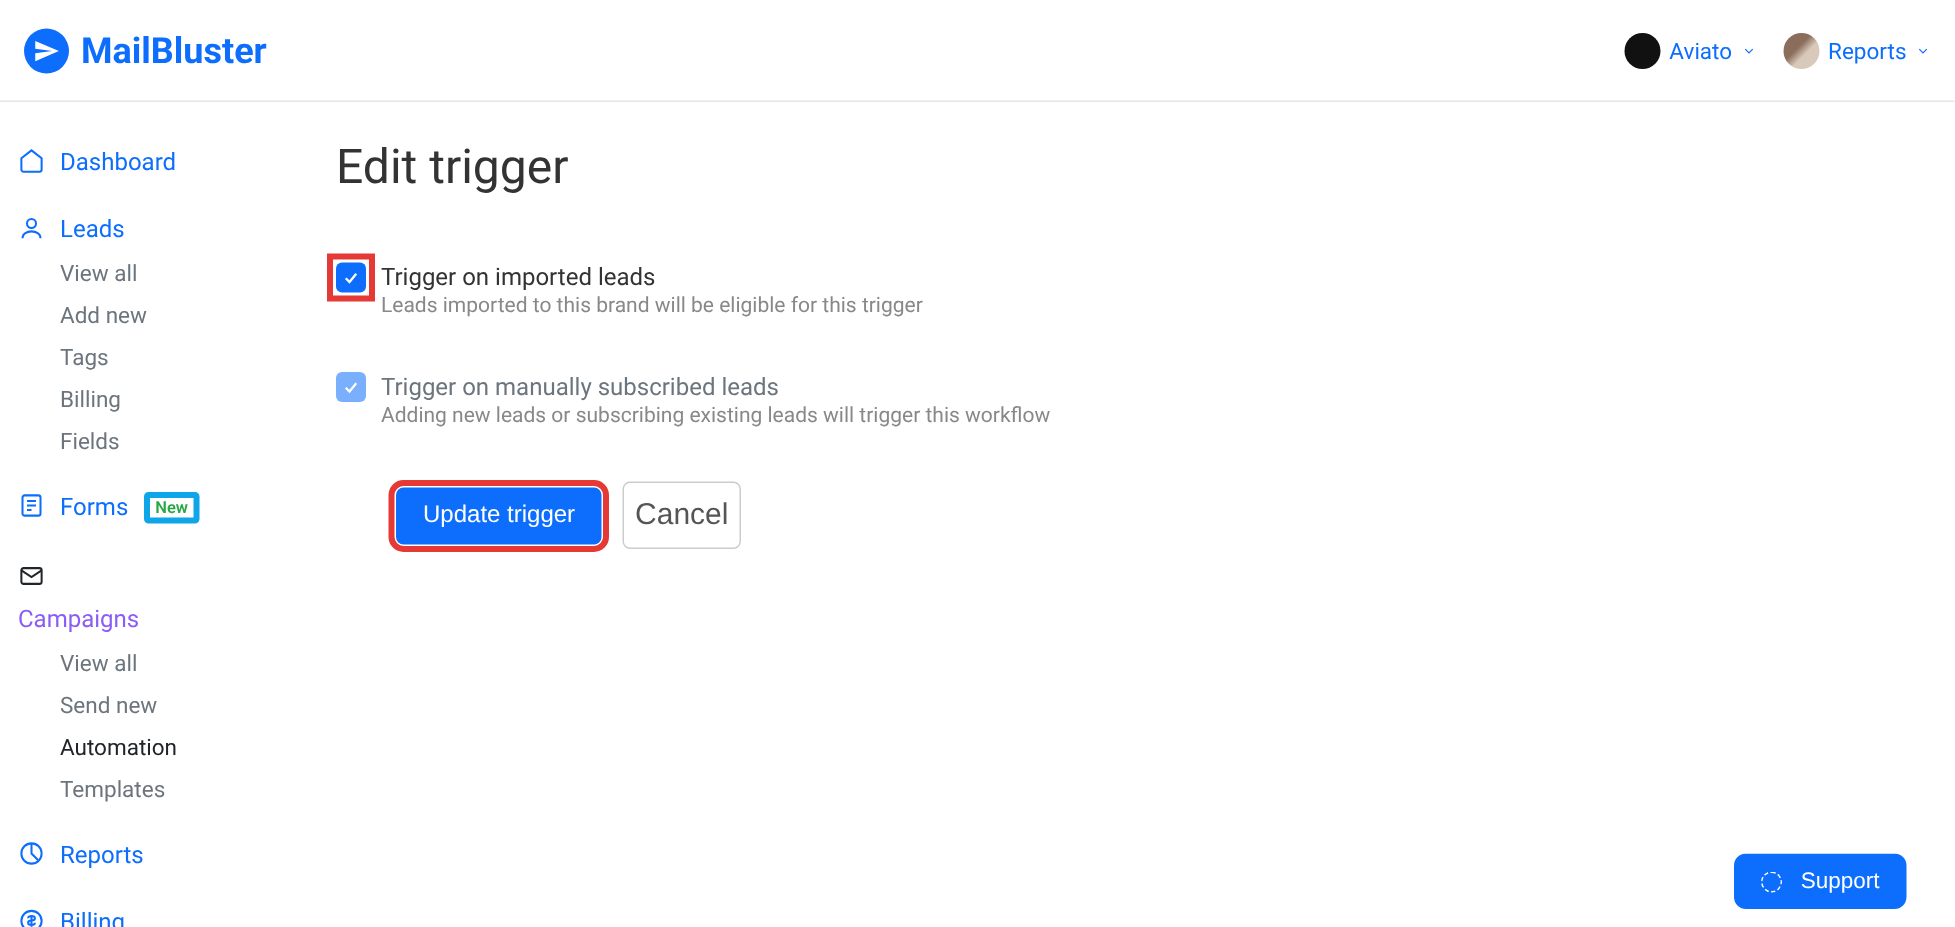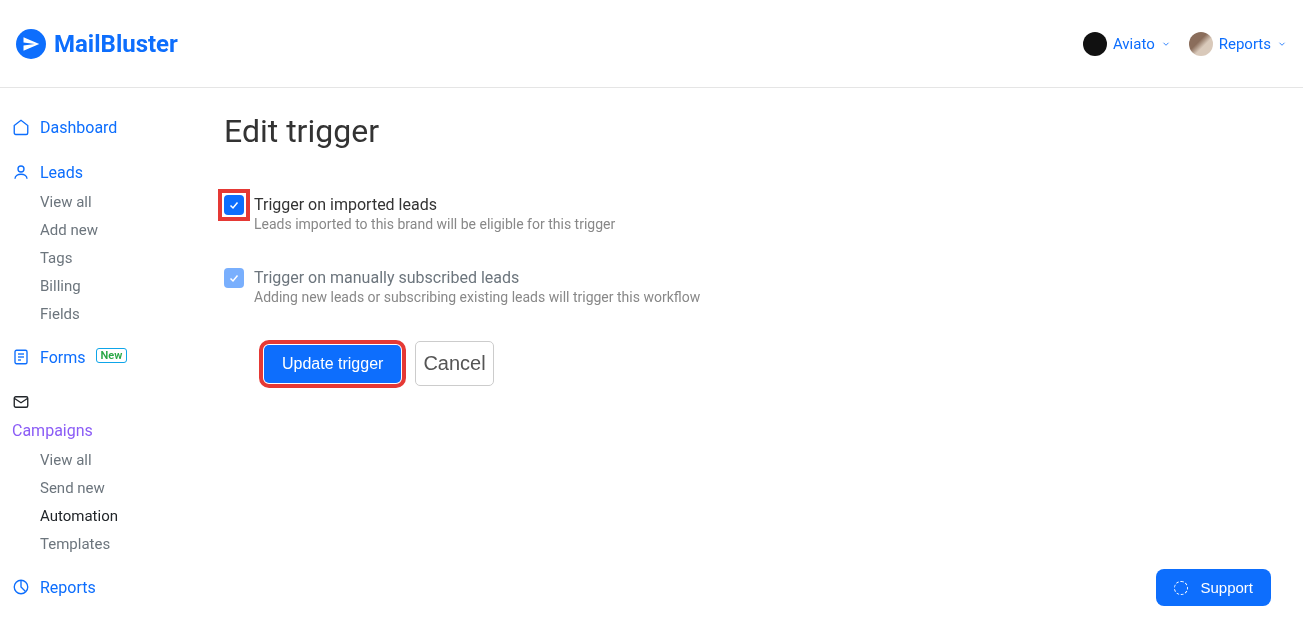--- a/index.html
+++ b/index.html
@@ -8,21 +8,21 @@
       font-size: 15px;
       color: #212529;
       background: #fff;
     }
     .header {
       display: flex;
       align-items: center;
       justify-content: space-between;
       padding: 12px 16px;
       border-bottom: 1px solid #e5e5e5;
-      height: 88px;
+      height: 68px;
     }
     .logo {
       display: flex;
       align-items: center;
       gap: 8px;
       cursor: pointer;
     }
     .logo-icon {
       width: 30px;
       height: 30px;
@@ -107,21 +107,21 @@
       cursor: pointer;
       padding-top: 5px;
       padding-bottom: 5px;
     }
     .nav-sub.dark {
       color: #212529;
     }
     .badge-new {
       font-size: 11px;
       color: #28a745;
-      border: 1px solid #0ea5e9;
+      border: 4px solid #0ea5e9;
       border-radius: 3px;
       padding: 0 4px;
       font-weight: 600;
     }
     .main {
       flex: 1;
       padding: 24px 24px;
     }
     .page-title {
       font-size: 32px;

